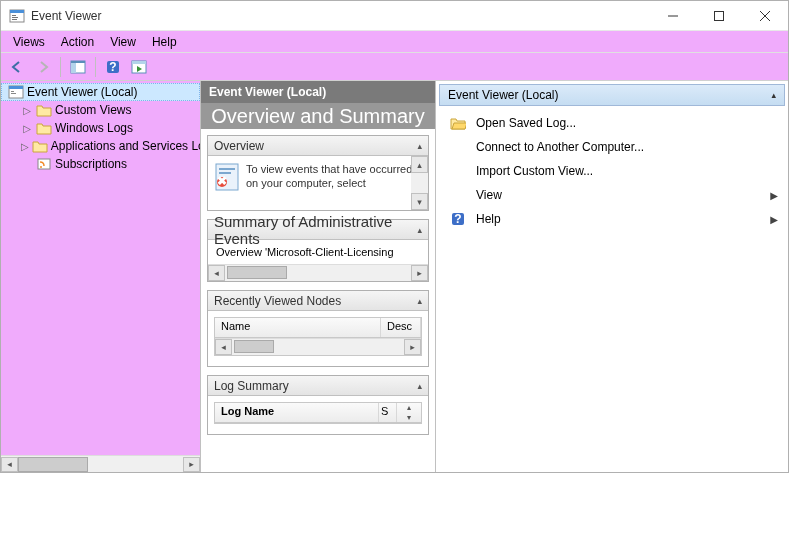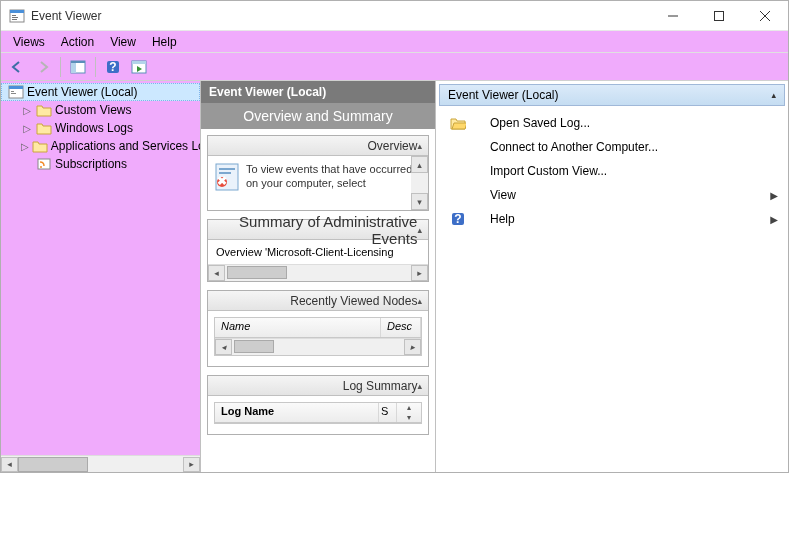--- a/index.html
+++ b/index.html
@@ -23,24 +23,24 @@
 .expander { width: 12px; text-align: center; color: #666; font-size: 10px; }
 .tree-icon { width: 16px; height: 16px; margin: 0 3px; flex-shrink:0; }
 .tree-label { white-space: nowrap; }
 .tree-children { padding-left: 16px; }
 .tree-hscroll { height: 17px; display:flex; align-items:center; background:#f0f0f0; border-top:1px solid #ddd; }
 .tree-hscroll .arrow { width:17px; height:15px; display:flex; align-items:center; justify-content:center; background:#e8e8e8; border:1px solid #c0c0c0; cursor:default; font-size:9px; color:#555;}
 .tree-hscroll .track { flex:1; height:15px; position:relative; }
 .tree-hscroll .thumb { position:absolute; left:0; top:0; width:70px; height:15px; background:#cdcdcd; border:1px solid #aaa; }
 .center-pane { width: 235px; border-right: 1px solid #c0c0c0; display: flex; flex-direction: column; background: #fff; }
 .center-header { height: 22px; background: #7a7a7a; color: #fff; display: flex; align-items: center; padding: 0 8px; font-weight: bold; }
-.overview-title { height: 26px; background: #989898; color: #fff; display: flex; align-items: center; justify-content: center; font-size: 14px; }
+.overview-title { height: 26px; background: #989898; color: #fff; display: flex; align-items: center; justify-content: center; font-size: 20px; }
 .center-body { flex: 1; padding: 6px; overflow: hidden; }
 .section { border: 1px solid #b0b0b0; margin-bottom: 8px; background:#fff;}
-.section-hdr { height: 20px; display: flex; align-items: center; padding: 0 6px; background: linear-gradient(#f5f5f5,#e4e4e4); border-bottom: 1px solid #c0c0c0; cursor: default; text-align: right; }
+.section-hdr { height: 20px; display: flex; align-items: center; padding: 0 6px; background: linear-gradient(#f5f5f5,#e4e4e4); border-bottom: 1px solid #c0c0c0; cursor: default; }
 .section-hdr .title { flex: 1; color: #333; }
 .section-hdr .caret { font-size: 9px; color: #555; }
 .section-body { position: relative; }
 .overview-body { display:flex; padding:6px 6px 6px 6px; gap:6px; align-items:flex-start;}
 .overview-text { font-size:11px; line-height:1.3; color:#333; }
 .vscroll { position:absolute; right:0; top:0; bottom:0; width:17px; display:flex; flex-direction:column;}
 .vscroll .varrow { height:17px; background:#e8e8e8; border:1px solid #c0c0c0; display:flex; align-items:center; justify-content:center; font-size:9px; color:#555; cursor:default;}
 .vscroll .vtrack { flex:1; background:#f0f0f0;}
 .summary-body { padding:6px 8px; font-size:11px; }
 .section-hscroll { height:17px; display:flex; border-top:1px solid #ddd;}
@@ -50,21 +50,21 @@
 .list-box { margin:6px; border:1px solid #c8c8c8; }
 .list-cols { display:flex; height:20px; background:linear-gradient(#fafafa,#ececec); border-bottom:1px solid #c8c8c8; }
 .list-col { padding:2px 6px; border-right:1px solid #d8d8d8; font-size:11px; white-space:nowrap; overflow:hidden;}
 .list-narrow { width:24px; display:flex; flex-direction:column; padding:0;}
 .list-narrow .tiny{flex:1; display:flex; align-items:center; justify-content:center; font-size:8px; color:#555; cursor:default;}
 .actions-pane { flex: 1; display: flex; flex-direction: column; background: #fff; }
 .actions-hdr { height: 22px; border-bottom: 1px solid #d0d0d0; display: flex; align-items: center; padding: 0 8px; font-weight: bold; }
 .actions-group-hdr { height: 22px; background: linear-gradient(#dbeaf9,#c5ddf2); border: 1px solid #a0b8d8; margin: 3px; display: flex; align-items: center; padding: 0 8px; cursor: default; }
 .actions-group-hdr .caret { font-size:9px; color:#333; }
 .actions-list { padding: 2px 0; }
-.action-item { height: 24px; display: flex; align-items: center; padding: 0 10px 0 14px; cursor: default; gap: 24px; }
+.action-item { height: 24px; display: flex; align-items: center; padding: 0 10px 0 14px; cursor: default; gap: 10px; }
 .action-icon { width: 16px; height: 16px; flex-shrink: 0; }
 .action-label { flex: 1; }
 .action-arrow { font-size: 10px; color: #444; }
 .blank-icon { width:16px; height:16px; }
 svg { display:block; }
 </style>
 </head>
 <body>
 
 <div class="window">
@@ -253,21 +253,21 @@
               <div class="arrow">▸</div>
             </div>
           </div>
         </div>
 
         <div class="section">
           <div class="section-hdr">
             <span class="title">Recently Viewed Nodes</span>
             <span class="caret">▴</span>
           </div>
-          <div class="section-body" style="padding-bottom:4px;font-style:italic;">
+          <div class="section-body" style="padding-bottom:4px;">
             <div class="list-box">
               <div class="list-cols">
                 <div class="list-col" style="flex:1;">Name</div>
                 <div class="list-col" style="width:40px;">Desc</div>
               </div>
               <div class="section-hscroll">
                 <div class="arrow">◂</div>
                 <div class="track">
                     <div class="thumb" style="width:40px;"></div>
                   </div>

